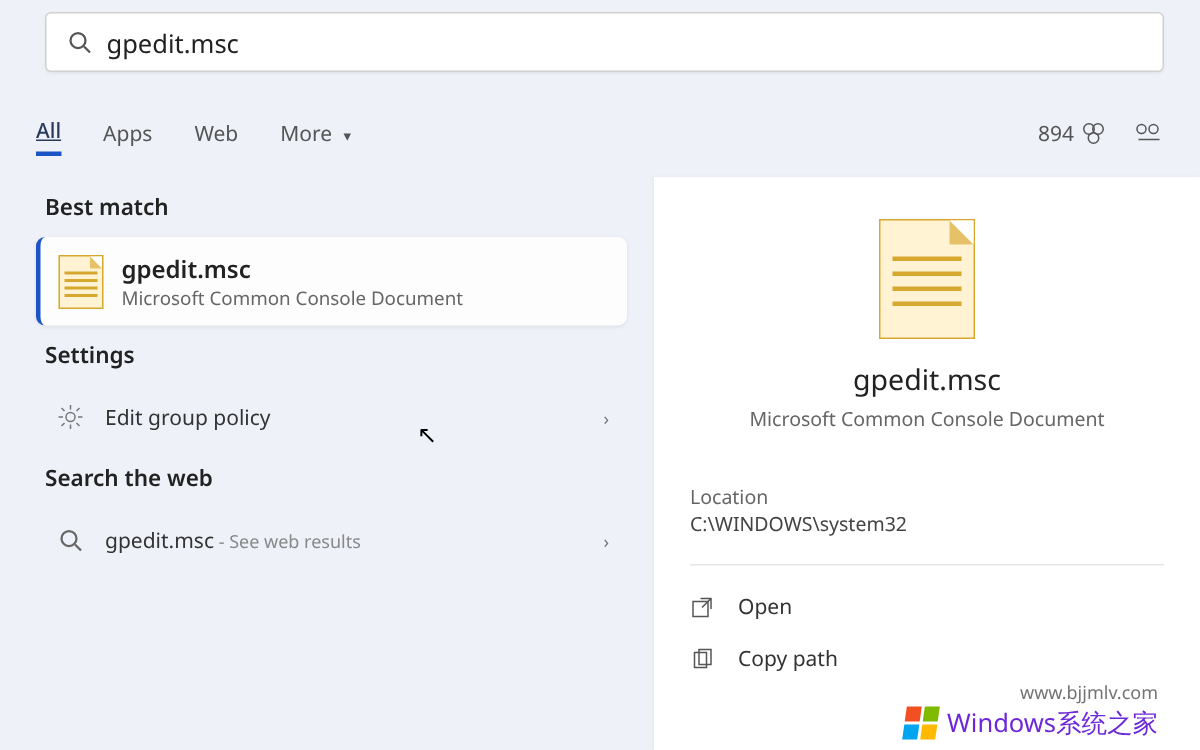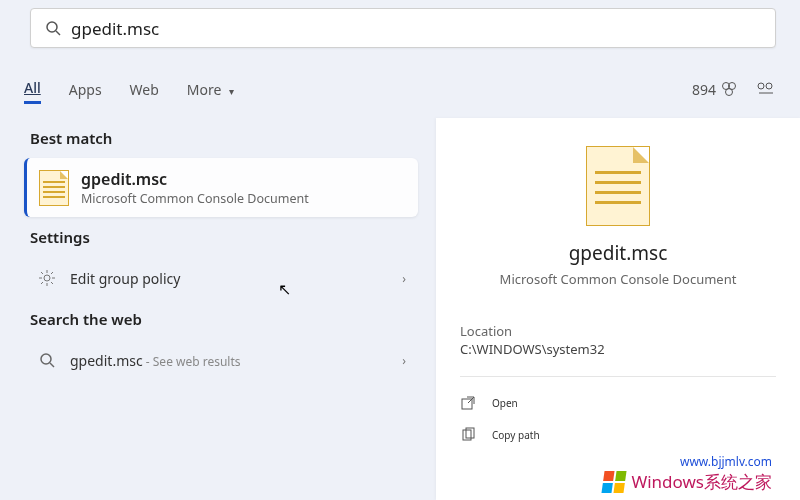--- a/index.html
+++ b/index.html
@@ -66,35 +66,35 @@
   .right-panel .big-icon:before { content:""; position:absolute; top:0; right:0; width:0; height:0;
      border-left:16px solid #e6c167; border-top:16px solid #fff; }
   .right-panel .big-icon:after { content:""; position:absolute; left:8px; right:8px; top:24px; height:3px;
      background:#d7a830; box-shadow: 0 10px 0 #d7a830, 0 20px 0 #d7a830, 0 30px 0 #d7a830; }
   .rp-title { text-align: center; font-size: 19px; color: #222; margin-bottom: 4px; }
   .rp-sub { text-align: center; font-size: 13px; color: #666; margin-bottom: 26px; }
   .rp-row { display: flex; font-size: 13px; color: #555; padding: 8px 0; flex-direction: column; }
   .rp-row .k { width: 110px; color: #666; }
   .rp-row .v { flex: 1; color: #444; }
   .rp-divider { border-top: 1px solid #e5e5e5; margin: 10px 0; }
-  .rp-action { display: flex; align-items: center; padding: 8px 0; font-size: 10px; color: #333; cursor: pointer; }
+  .rp-action { display: flex; align-items: center; padding: 8px 0; font-size: 14px; color: #333; cursor: pointer; }
   .rp-action .a-icon { width: 20px; margin-right: 12px; color: #555; display:flex; }
 
   .cursor { position: absolute; top: 278px; left: 278px; font-size: 16px; color: #000; pointer-events:none; }
 
   .watermark1 {
     position: absolute; right: 28px; bottom: 6px; display: flex; align-items: center;
-    font-size: 17px; color: #be185d; font-family: "Segoe UI", sans-serif;
+    font-size: 17px; color: #6d28d9; font-family: "Segoe UI", sans-serif;
   }
   .winflag { display:grid; grid-template-columns: 10px 10px; grid-template-rows: 10px 10px;
     gap:2px; margin-right:6px; transform: skewX(-8deg); }
   .winflag div:nth-child(1){background:#f25022;} .winflag div:nth-child(2){background:#7fba00;}
   .winflag div:nth-child(3){background:#00a4ef;} .winflag div:nth-child(4){background:#ffb900;}
   .watermark2 {
-    position: absolute; right: 28px; bottom: 30px; font-size: 12px; color: #1d4ed8;
+    position: absolute; right: 28px; bottom: 30px; font-size: 12px; color: #737373;
   }
 
   svg { display: block; }
 </style>
 </head>
 <body>
 
 <div class="search-bar">
   <span class="mag">
     <svg width="16" height="16" viewBox="0 0 16 16">

